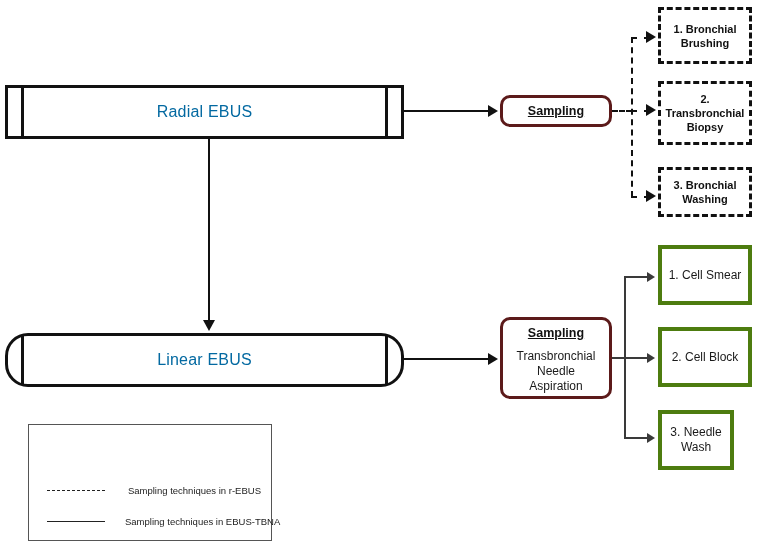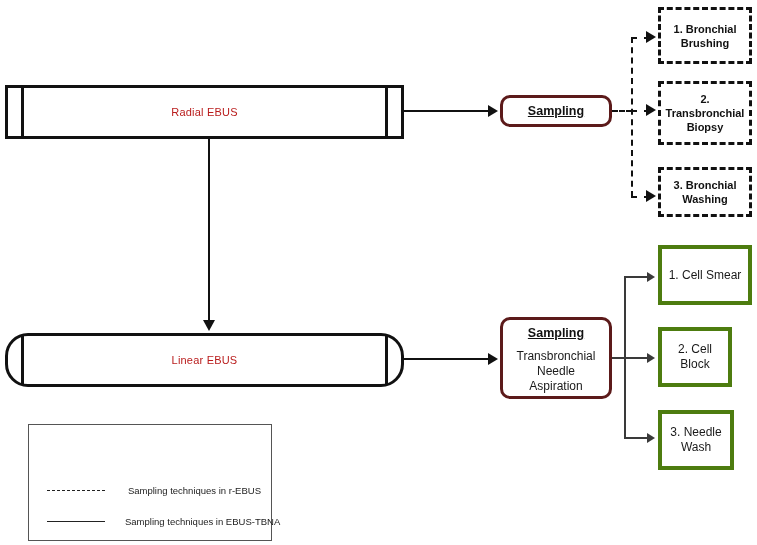--- a/index.html
+++ b/index.html
@@ -42,22 +42,22 @@
     border-left: 3px solid #111111;
     flex: 0 0 auto;
   }
   .ebus-body {
     flex: 1 1 auto;
     display: flex;
     align-items: center;
     justify-content: center;
   }
   .ebus-label {
-    font-size: 11px;
-    color: #b91c1c;
+    font-size: 16px;
+    color: #0369a1;
     letter-spacing: 0.2px;
     white-space: nowrap;
   }
 
   
   .sampling-box {
     position: absolute;
     box-sizing: border-box;
     border: 3px solid #5c1a1a;
     border-radius: 10px;
@@ -289,21 +289,21 @@
   <div class="thin-line" style="left:624px; top:357px; width:26px; height:1.5px; background:#3a3a3a;"></div>
   <div class="arrow-right-sm" style="left:647px; top:353px;"></div>
 
   <div class="thin-line" style="left:624px; top:437px; width:26px; height:1.5px; background:#3a3a3a;"></div>
   <div class="arrow-right-sm" style="left:647px; top:433px;"></div>
 
   <div class="solid-box" id="outcome-l1" style="left:658px; top:245px; width:94px; height:60px;">
     <span class="bx-label">1. Cell Smear</span>
   </div>
 
-  <div class="solid-box" id="outcome-l2" style="left:658px; top:327px; width:74px; height:60px;text-align:center;">
+  <div class="solid-box" id="outcome-l2" style="left:658px; top:327px; width:94px; height:60px;text-align:center;">
     <span class="bx-label">2. Cell Block</span>
   </div>
 
   <div class="solid-box" id="outcome-l3" style="left:658px; top:410px; width:76px; height:60px;">
     <span class="bx-label">3. Needle Wash</span>
   </div>
 
   <div id="legend" style="left:28px; top:424px; width:244px; height:117px;">
 
 

